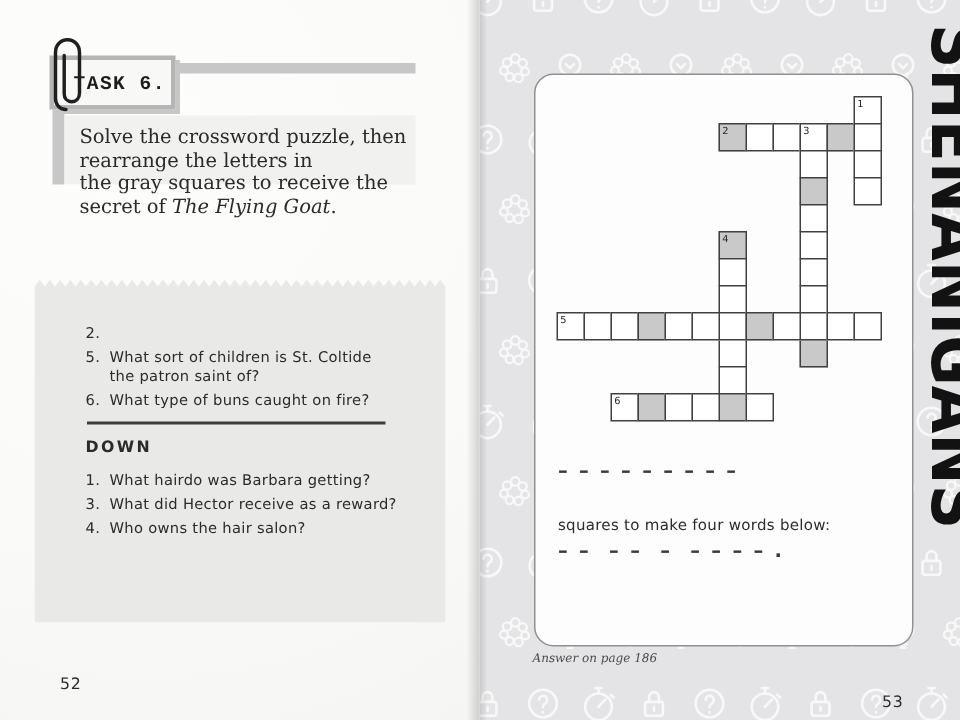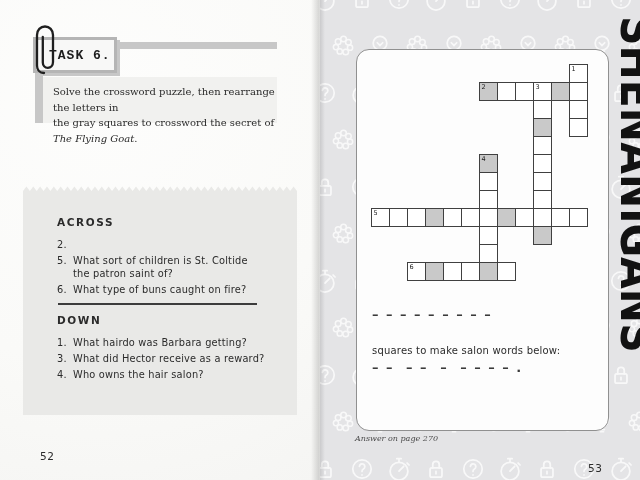--- a/index.html
+++ b/index.html
@@ -13,21 +13,21 @@
     background:linear-gradient(to right, rgba(0,0,0,0) 0%, rgba(0,0,0,0.14) 55%, rgba(0,0,0,0) 100%);z-index:6;}
   
   .task-shadow-bar{position:absolute;left:115px;top:42px;width:162px;height:7px;background:#c7c7c7;}
   .task-shadow-left{position:absolute;left:35px;top:71px;width:8px;height:52px;background:#c7c7c7;}
   #task-box{position:absolute;left:33px;top:37px;width:78px;height:30px;background:#f8f8f7;
     border:3px solid #b5b5b5;box-shadow:3px 3px 0 #c7c7c7;display:flex;align-items:center;}
   #task-box .task-label{font-family:"Liberation Mono","DejaVu Sans Mono",monospace;font-weight:bold;
     font-size:13px;letter-spacing:1px;color:#1d1d1d;padding-left:13px;}
   #paperclip{position:absolute;left:31px;top:23px;z-index:3;}
   #instr-box{position:absolute;left:43px;top:77px;width:234px;height:46px;background:#f1f1ef;}
-  #instr-box .instr-text{font-family:"DejaVu Serif","Liberation Serif",serif;font-size:10px;
+  #instr-box .instr-text{font-family:"DejaVu Serif","Liberation Serif",serif;font-size:13px;
     color:#2a2a2a;line-height:15.5px;padding:7px 0 0 10px;}
   
   #scrap{position:absolute;left:23px;top:186px;width:274px;height:229px;}
   #clues{position:absolute;left:23px;top:186px;width:274px;height:229px;
     padding:30px 18px 0 34px;box-sizing:border-box;color:#2b2b2b;}
   .clue-heading{font-size:10.5px;font-weight:bold;letter-spacing:1.6px;margin-bottom:10px;}
   .clue-row{display:flex;margin-bottom:3px;font-size:9.8px;letter-spacing:0.2px;line-height:13px;}
   .clue-num{width:16px;flex:none;}
   .clue-divider{width:199px;height:2px;background:#3c3c3c;margin:7px 0 9px 1px;}
   .pagenum{position:absolute;font-size:10.5px;color:#2b2b2b;letter-spacing:0.5px;}
@@ -69,30 +69,29 @@
       <span class="task-label">TASK 6.</span>
     </div>
 
     <svg id="paperclip" width="28" height="56" viewBox="0 0 28 56">
       <path d="M13,50 C8.5,50 6,46.5 6,42.5 L6,12 C6,7 9.5,3.5 14,3.5 C18.5,3.5 22,7 22,12 L22,39 C22,42.5 19.8,44.8 16.8,44.8 C13.8,44.8 11.8,42.5 11.8,39.5 L11.8,14" fill="none" stroke="#1f1f1f" stroke-width="2.3" stroke-linecap="round"></path>
     </svg>
 
     <div id="instr-box">
       <div class="instr-text">
         <span>Solve the crossword puzzle, then rearrange the letters in</span><br>
-        <span>the gray squares to crossword the secret of </span><i>The Flying Goat</i><span>.</span>
+        <span>the gray squares to receive the secret of </span><i>The Flying Goat</i><span>.</span>
       </div>
     </div>
 
     <svg id="scrap" width="274" height="229">
         <path d="M0,5 L3.42,0.5 L6.85,5 L10.27,0.5 L13.70,5 L17.13,0.5 L20.55,5 L23.97,0.5 L27.40,5 L30.82,0.5 L34.25,5 L37.67,0.5 L41.10,5 L44.52,0.5 L47.95,5 L51.38,0.5 L54.80,5 L58.23,0.5 L61.65,5 L65.08,0.5 L68.50,5 L71.92,0.5 L75.35,5 L78.77,0.5 L82.20,5 L85.62,0.5 L89.05,5 L92.47,0.5 L95.90,5 L99.32,0.5 L102.75,5 L106.17,0.5 L109.60,5 L113.02,0.5 L116.45,5 L119.87,0.5 L123.30,5 L126.72,0.5 L130.15,5 L133.57,0.5 L137.00,5 L140.42,0.5 L143.85,5 L147.27,0.5 L150.70,5 L154.12,0.5 L157.55,5 L160.97,0.5 L164.40,5 L167.82,0.5 L171.25,5 L174.67,0.5 L178.10,5 L181.52,0.5 L184.95,5 L188.37,0.5 L191.80,5 L195.22,0.5 L198.65,5 L202.07,0.5 L205.50,5 L208.92,0.5 L212.35,5 L215.77,0.5 L219.20,5 L222.62,0.5 L226.05,5 L229.47,0.5 L232.90,5 L236.32,0.5 L239.75,5 L243.17,0.5 L246.60,5 L250.02,0.5 L253.45,5 L256.87,0.5 L260.30,5 L263.72,0.5 L267.15,5 L270.57,0.5 L274.00,5 L274,229 L0,229 Z" fill="#e9e9e7"></path>
       </svg>
 
     <div id="clues">
-      <div class="clue-heading">ACROSS</div>
       <div id="across-clues">
           <div class="clue-row">
             <span class="clue-num">2.</span>
           </div>
           <div class="clue-row">
             <span class="clue-num">5.</span>
             <span>What sort of children is St. Coltide<br>the patron saint of?</span>
           </div>
           <div class="clue-row">
             <span class="clue-num">6.</span>
@@ -470,26 +469,26 @@
           <div class="cw-cell" style="left: 50px; top: 212px;">
             <span class="cw-num">6</span>
           </div>
           <div class="cw-cell gray" style="left: 68px; top: 212px; background: rgb(201, 201, 201);"></div>
           <div class="cw-cell" style="left: 86px; top: 212px;"></div>
           <div class="cw-cell" style="left: 104px; top: 212px;"></div>
           <div class="cw-cell" style="left: 140px; top: 212px;"></div>
         </div>
       <div id="qa">
         <div class="blanks" id="blanks-1">– – – – – – – – –</div>
-        <div class="q-line">squares to make salon words below:</div>
+        <div class="q-line">squares to make four words below:</div>
         <div class="blanks" id="blanks-2">– –  – –  –  – – – – .</div>
       </div>
     </div>
 
-    <div id="footnote">Answer on page 270</div>
+    <div id="footnote">Answer on page 186</div>
     <div class="pagenum" id="page-53">53</div>
     <div id="vertical-title">SHENANIGANS</div>
   </div>
 
   <div id="spine"></div>
 </div>
 
 <svg width="0" height="0" style="position:absolute">
   <defs>
     <g id="sym-stopwatch" fill="none" stroke="#fff" stroke-width="1.6" stroke-linecap="round">

